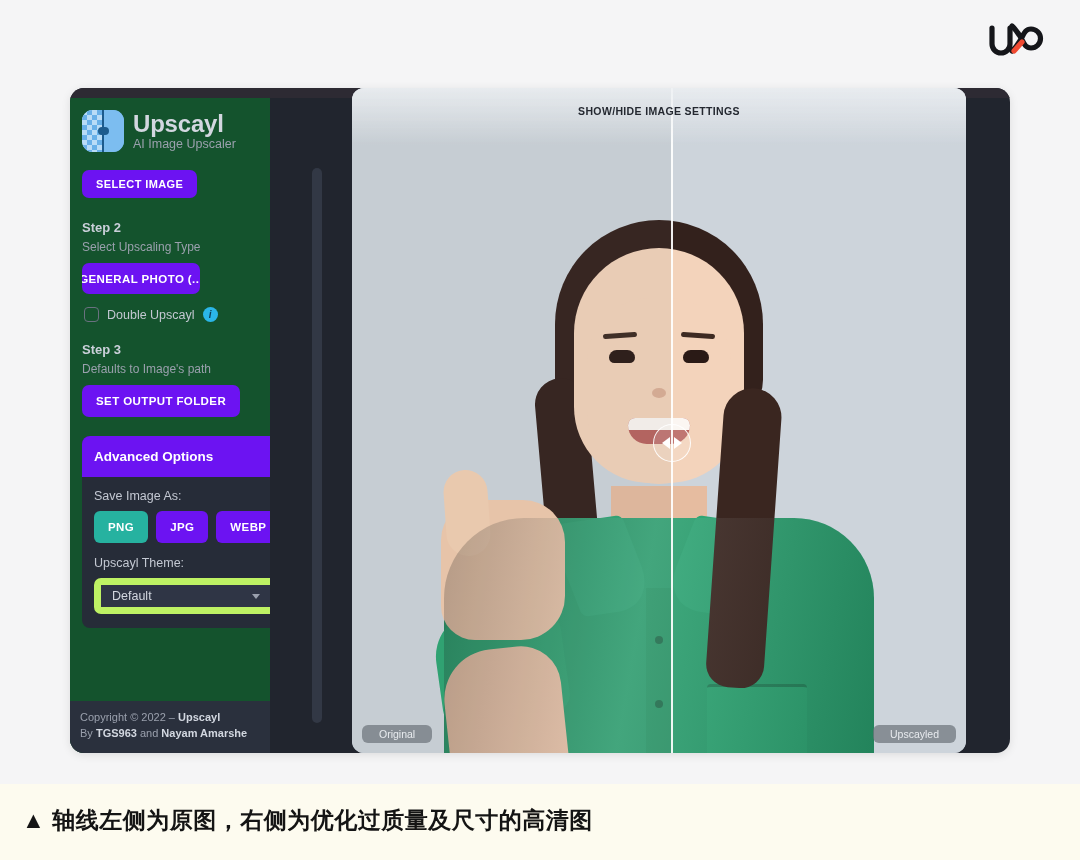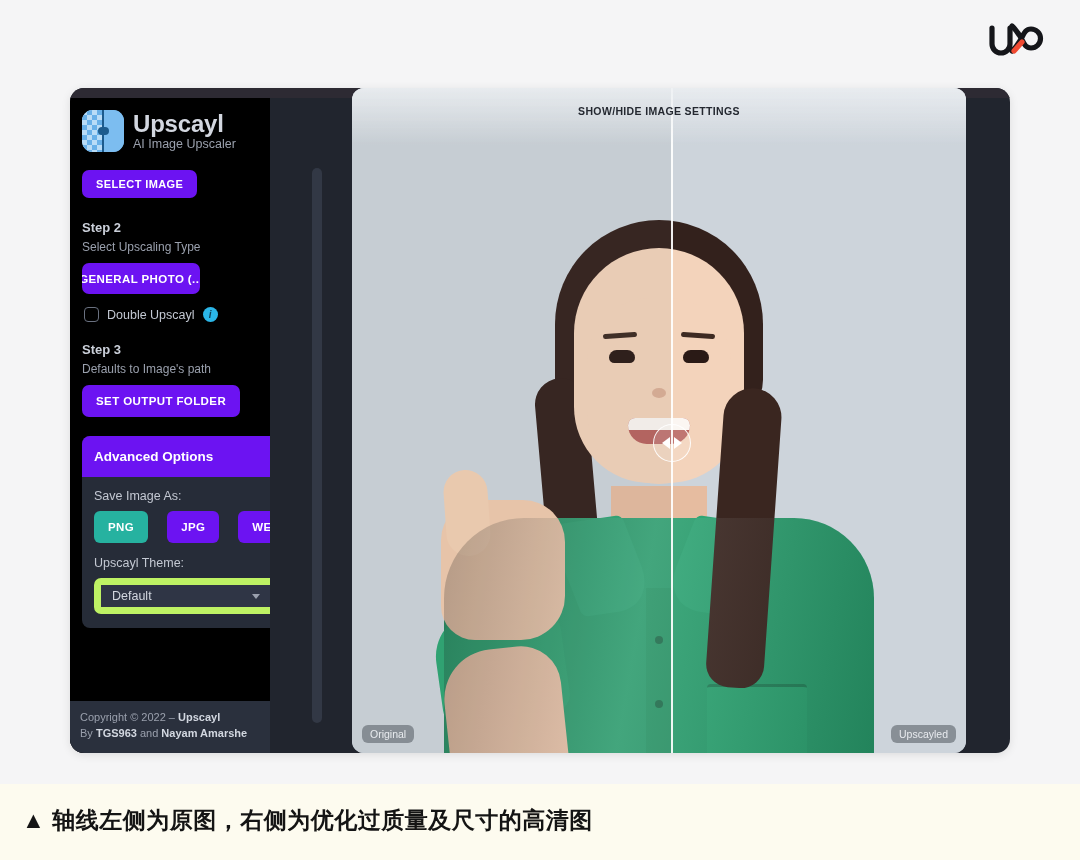--- a/index.html
+++ b/index.html
@@ -38,21 +38,21 @@
   }
   #window-titlebar {
     position:absolute; left:0; top:0; width:100%; height:10px;
     background:#2d2a33;
   }
 
   
   #sidebar {
     position:absolute; left:0; top:10px;
     width:200px; height:655px;
-    background:#000000;
+    background:#14532d;
     overflow:hidden;
   }
   #sidebar-inner {
     position:absolute; left:0; top:0; width:232px;
     padding:12px 12px 0 12px;
   }
   .brand-row { display:flex; align-items:center; gap:9px; margin-bottom:18px; }
   .app-icon {
     width:42px; height:42px; border-radius:11px; overflow:hidden;
     position:relative; flex:0 0 auto;
@@ -126,21 +126,21 @@
   #advanced-panel {
     margin-top:8px; border-radius:8px; overflow:hidden;
     background:#262c38;
   }
   #advanced-header {
     background:#6c13f2; color:#fff; font-size:13.5px; font-weight:bold;
     padding:13px 12px;
   }
   #advanced-body { padding:12px 12px 14px 12px; }
   .field-label { font-size:12.5px; color:#c3c8d2; margin-bottom:8px; }
-  .format-row { display:flex; gap:19px; margin-bottom:13px; }
+  .format-row { display:flex; gap:8px; margin-bottom:13px; }
   .format-btn { height:32px; padding:0 14px; font-size:11.5px; border-radius:6px; }
   .select-box {
     height:36px; border-radius:7px; border:7px solid #bef264;
     background:#2f3545; color:#d3d7e0; font-size:12.5px;
     display:flex; align-items:center; justify-content:space-between;
     padding:0 11px; cursor:pointer;
   }
   .caret { width:0;height:0;border-left:4px solid transparent;border-right:4px solid transparent;border-top:5px solid #9aa0ad; }
 
   
@@ -301,21 +301,21 @@
     position:absolute; left:0; top:0; width:100%; height:58px;
     background:linear-gradient(rgba(236,239,242,.88), rgba(236,239,242,.0));
     display:flex; align-items:center; justify-content:center;
     font-size:10.5px; font-weight:bold; letter-spacing:.35px;
     color:#242830; cursor:pointer; padding-bottom:12px;text-align:center;
   }
 
   .corner-tag {
     position:absolute; bottom:10px;
     background:rgba(110,116,124,.72); color:#e8ebef;
-    font-size:10.5px; padding:3px 8px; border-radius:6px;
+    font-size:10.5px; padding:3px 17px; border-radius:6px;
   }
   #tag-original  { left:10px; }
   #tag-upscayled { right:10px; }
 
   
   #caption {
     position:absolute; left:22px; top:805px;
     font-size:23px; font-weight:bold; color:#141414;
     letter-spacing:.5px; white-space:nowrap;
   }

